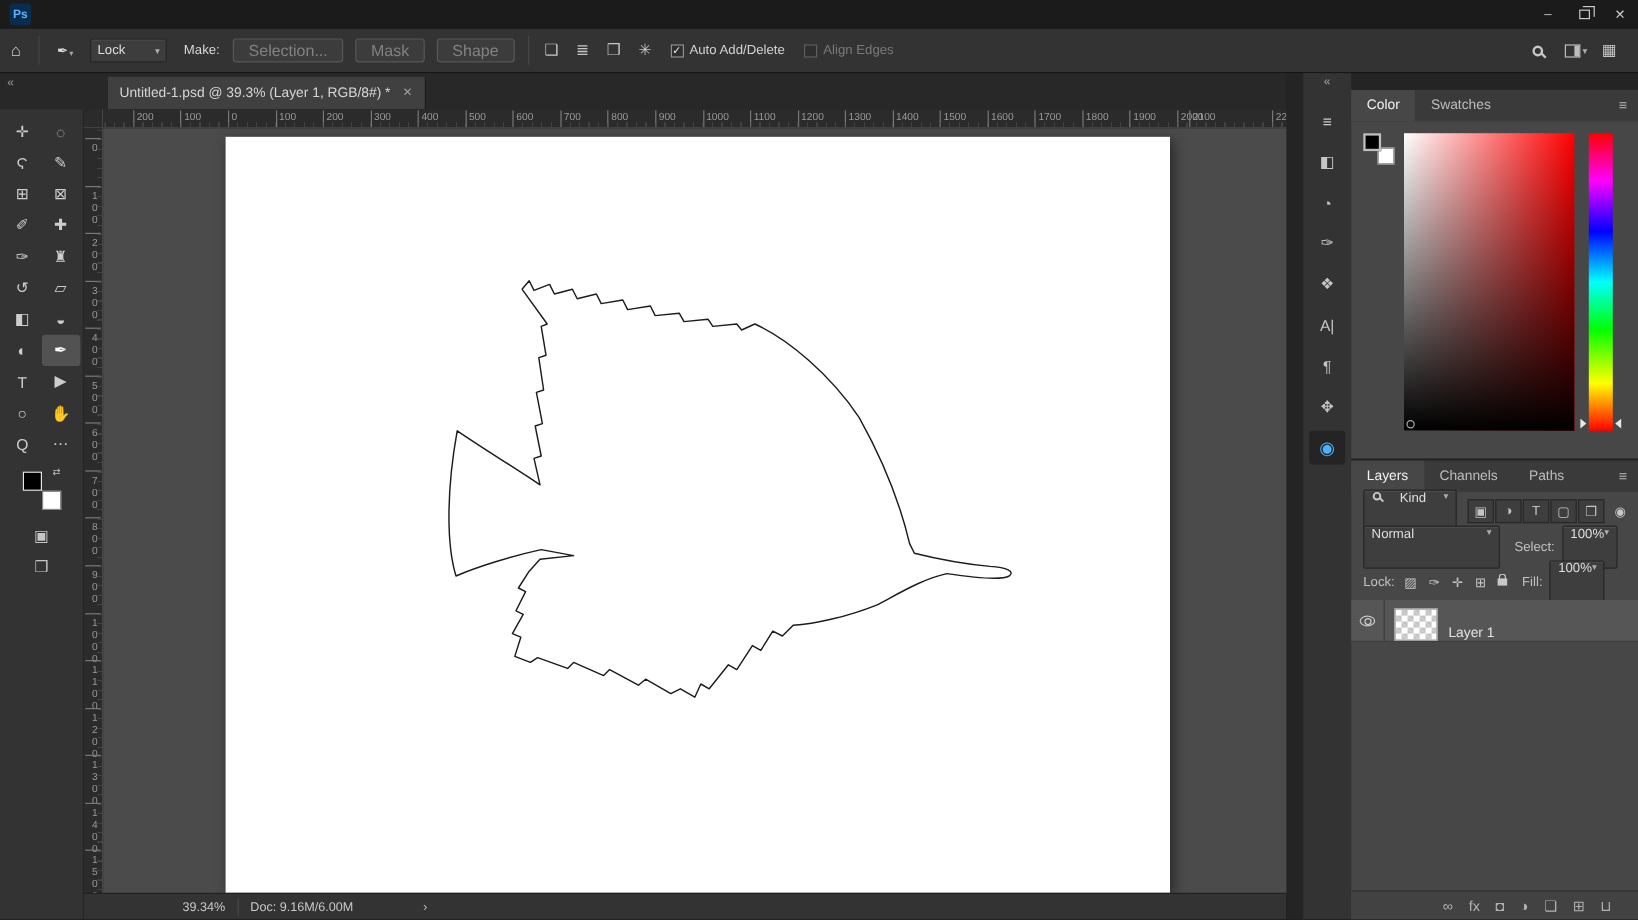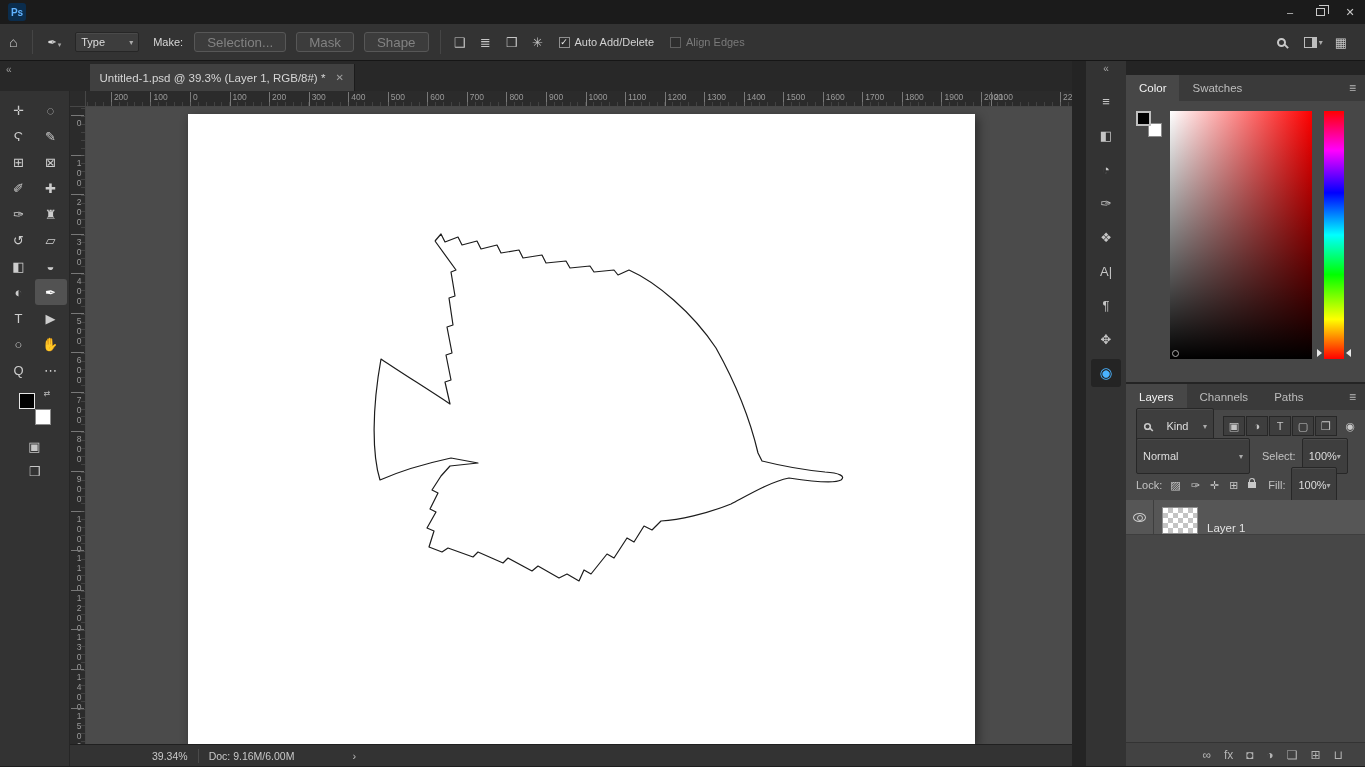--- a/index.html
+++ b/index.html
@@ -91,21 +91,21 @@
   .mini-swatches{position:absolute;left:10px;top:10px;width:28px;height:28px}
   .mini-fg{position:absolute;left:0;top:0;width:15px;height:15px;background:#000;border:2px solid #bfbfbf;z-index:2}
   .mini-bg{position:absolute;right:2px;bottom:2px;width:14px;height:14px;background:#fff;border:1px solid #8a8a8a}
   .sat-box{position:absolute;left:44px;top:10px;width:142px;height:248px;background:linear-gradient(to top,#000,rgba(0,0,0,0)),linear-gradient(to right,#fff,#ff0000)}
   .sat-marker{position:absolute;left:2px;bottom:2px;width:7px;height:7px;border:1px solid #aaa;border-radius:50%}
   .hue-strip{position:absolute;left:198px;top:10px;width:20px;height:248px;background:linear-gradient(to bottom,#ff0000 0%,#ff00ff 16%,#0000ff 33%,#00ffff 50%,#00ff00 66%,#ffff00 84%,#ff0000 100%)}
   .hue-arrow-l{position:absolute;left:-7px;bottom:2px;width:0;height:0;border-top:4px solid transparent;border-bottom:4px solid transparent;border-left:5px solid #e8e8e8}
   .hue-arrow-r{position:absolute;right:-7px;bottom:2px;width:0;height:0;border-top:4px solid transparent;border-bottom:4px solid transparent;border-right:5px solid #e8e8e8}
   
   .filter-row{height:32px;display:flex;align-items:center;padding:0 10px;flex:none}
-  .dd{height:36px;background:#3e3e3e;border:1px solid #272727;border-radius:2px;box-shadow:inset 0 1px 0 rgba(255,255,255,.07);display:flex;align-items:center;padding:0 6px;color:#dedede;font-size:11px}
+  .dd{height:36px;background:#3e3e3e;border:1px solid #272727;border-radius:2px;box-shadow:inset 0 1px 0 rgba(255,255,255,.07);display:flex;align-items:flex-start;padding:0 6px;color:#dedede;font-size:11px}
   .kind-dd{width:78px;justify-content:space-between}
   .kind-dd .mag{margin:0;transform:scale(.8)}
   .filter-icons{display:flex;margin-left:8px}
   .filter-icons .fbtn{width:22px;height:20px;background:#3e3e3e;border:1px solid #272727;display:flex;align-items:center;justify-content:center;color:#c3c3c3;font-size:11px;margin-left:1px}
   .filter-toggle{margin-left:auto;color:#c9c9c9;font-size:11px}
   .blend-row{height:28px;display:flex;align-items:center;padding:0 10px;flex:none}
   .blend-dd{width:114px;justify-content:space-between}
   .small-label{font-size:11px;color:#c2c2c2;margin-left:12px;margin-right:4px}
   .val-dd{width:46px;justify-content:space-between;margin-left:2px}
   .lock-row{height:30px;display:flex;align-items:center;padding:0 10px;flex:none;font-size:11px;color:#c2c2c2}
@@ -142,21 +142,21 @@
 </header>
 
 <div class="optionsbar">
   <span class="ob-icon">⌂</span>
   <span class="ob-sep"></span>
   <span class="tool-preset">
     <span>✒</span>
     <span class="tiny">▾</span>
   </span>
   <div class="ob-dd">
-    <span>Type</span>
+    <span>Lock</span>
     <span class="chev">▾</span>
   </div>
   <span class="ob-label">Make:</span>
   <button class="ob-btn">Selection...</button>
   <button class="ob-btn">Mask</button>
   <button class="ob-btn">Shape</button>
   <span class="ob-sep"></span>
   <span class="ob-tool-icon">❑</span>
   <span class="ob-tool-icon">≣</span>
   <span class="ob-tool-icon">❒</span>

